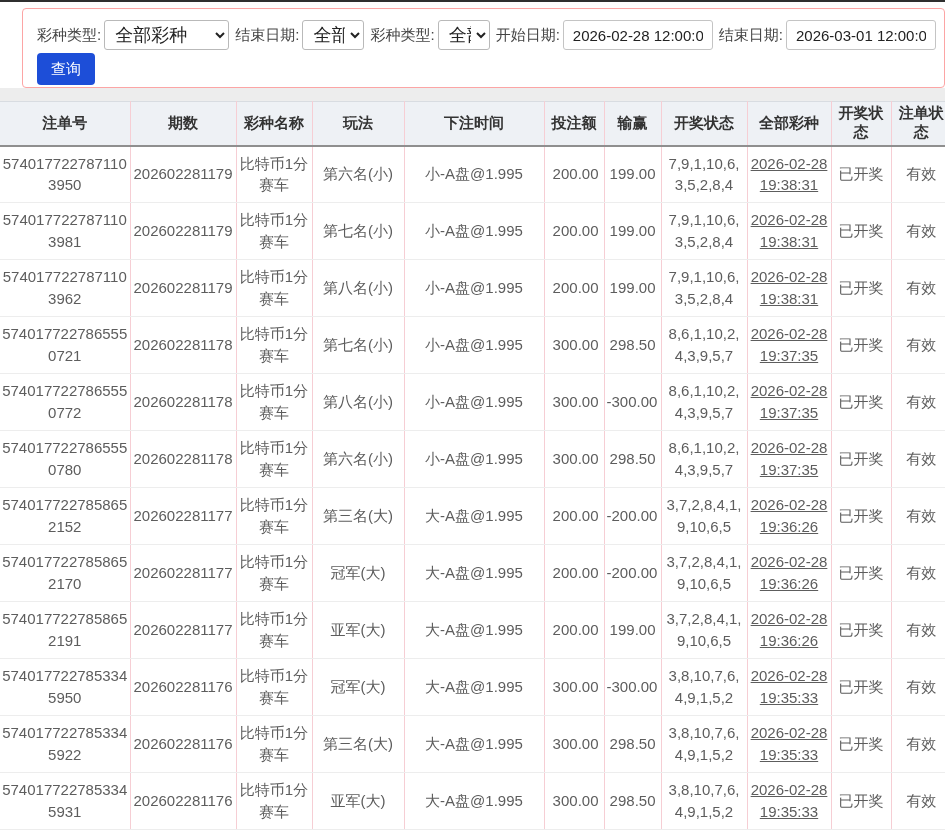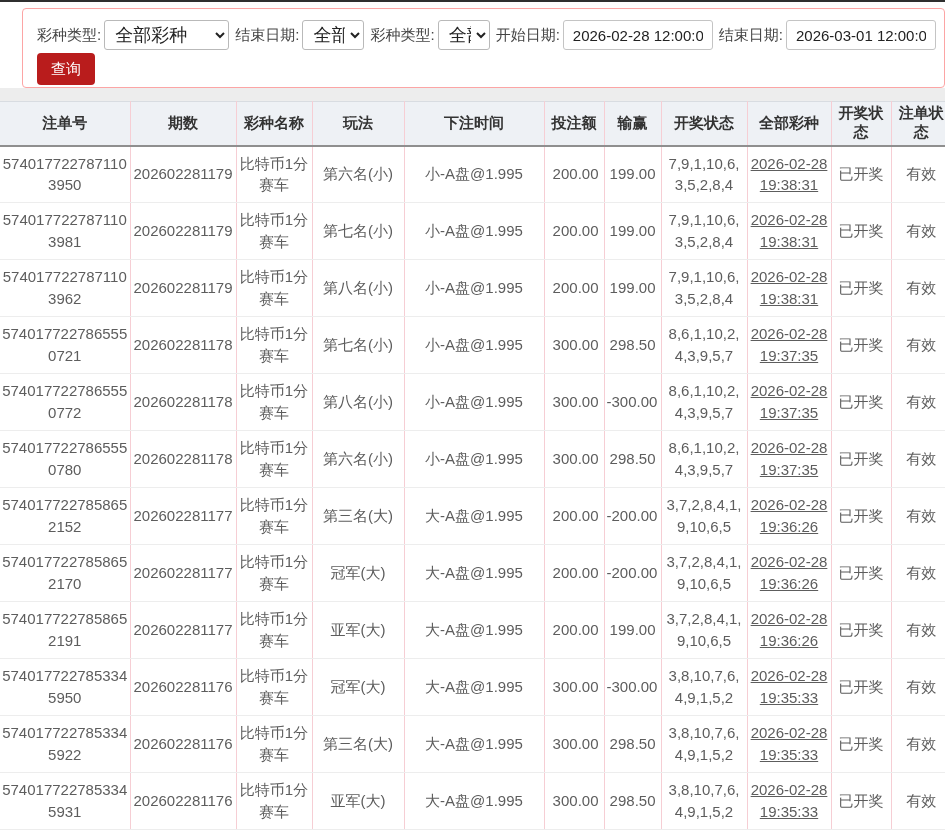--- a/index.html
+++ b/index.html
@@ -54,21 +54,21 @@
     font-size: 15px;
     font-family: inherit;
     color: #222;
     padding: 0 9px;
   }
   .query-btn {
     margin: 3px 0 0 6px;
     height: 32px;
     min-width: 52px;
     padding: 0 14px;
-    background: #b91c1c;
+    background: #1d4ed8;
     color: #fff;
     border: none;
     border-radius: 4px;
     font-size: 15px;
     font-family: inherit;
     cursor: pointer;
   }
 
   
   .gap-strip { height: 13px; background: #ededed; width: 100%; }

